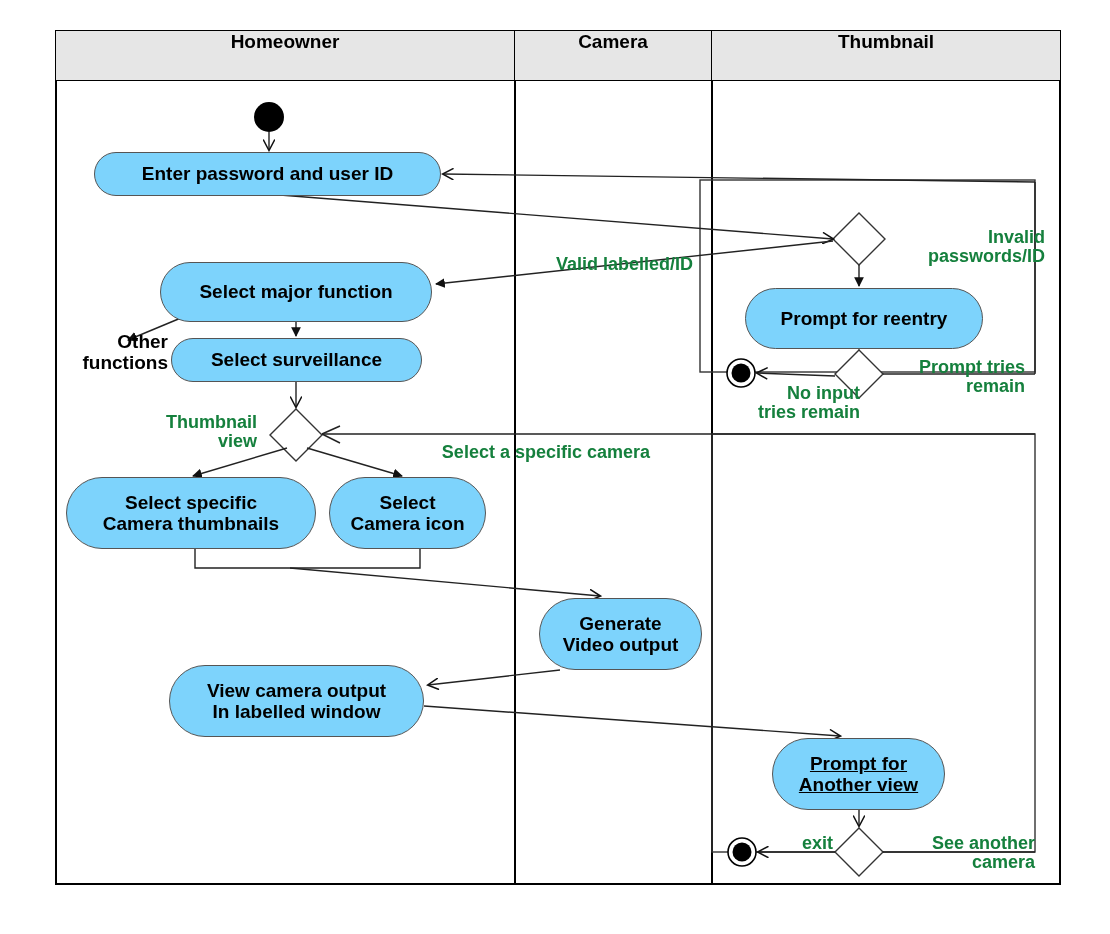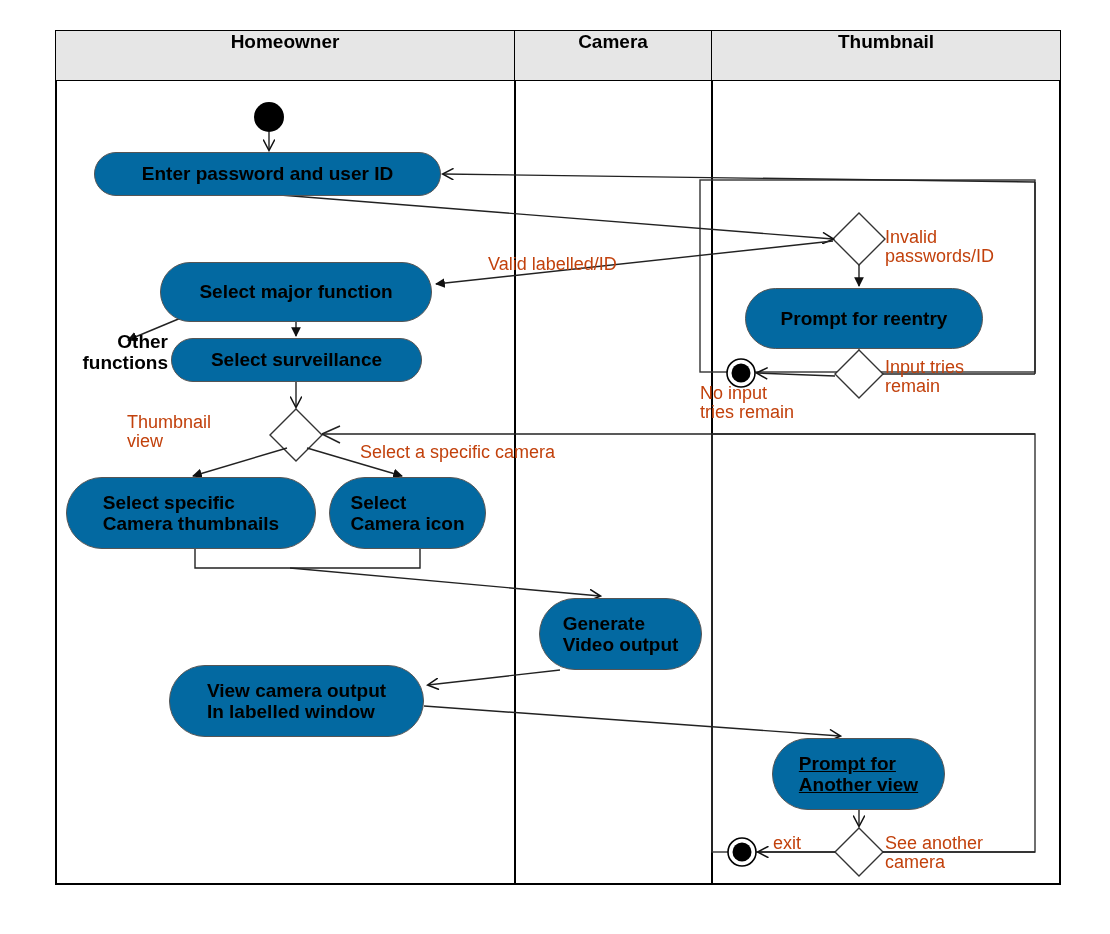--- a/index.html
+++ b/index.html
@@ -29,39 +29,40 @@
     font-weight: bold;
     font-size: 19px;
     color: #000;
     box-sizing: border-box;
   }
   .node {
     position: absolute;
     display: flex;
     align-items: center;
     justify-content: center;
+    text-align: center;
     font-weight: bold;
     font-size: 19px;
     color: #000;
-    background: #0369a1;
+    background: #7dd3fc;
     border: 1.4px solid #555;
     border-radius: 999px;
     box-sizing: border-box;
     line-height: 1.12;
     white-space: pre-line;
     padding: 0 6px;
   }
   .guard {
     position: absolute;
-    color: #c2410c;
-    font-weight: normal;
+    color: #15803d;
+    font-weight: bold;
     font-size: 18px;
     line-height: 1.08;
     white-space: pre-line;
-    text-align: left;
+    text-align: right;
   }
   .plain-label {
     position: absolute;
     color: #000;
     font-weight: bold;
     font-size: 19px;
     line-height: 1.08;
     white-space: pre-line;
     text-align: right;
   }
@@ -192,21 +193,21 @@
 <div class="node" style="left:745px; top:288px; width:238px; height:61px;">Prompt for reentry</div>
 
 <div class="node" style="left:772px; top:738px; width:173px; height:72px;text-decoration:underline;">Prompt for
 Another view</div>
 
 <div class="guard" style="left:488px; top:255px; width:205px;">Valid labelled/ID</div>
 
 <div class="guard" style="left:885px; top:228px; width:160px;">Invalid
 passwords/ID</div>
 
-<div class="guard" style="left:885px; top:358px; width:140px;">Input tries
+<div class="guard" style="left:885px; top:358px; width:140px;">Prompt tries
 remain</div>
 
 <div class="guard" style="left:700px; top:384px; width:160px;">No input
 tries remain</div>
 
 <div class="guard" style="left:127px; top:413px; width:130px;">Thumbnail
 view</div>
 
 <div class="guard" style="left:360px; top:443px; width:290px;">Select a specific camera</div>
 

